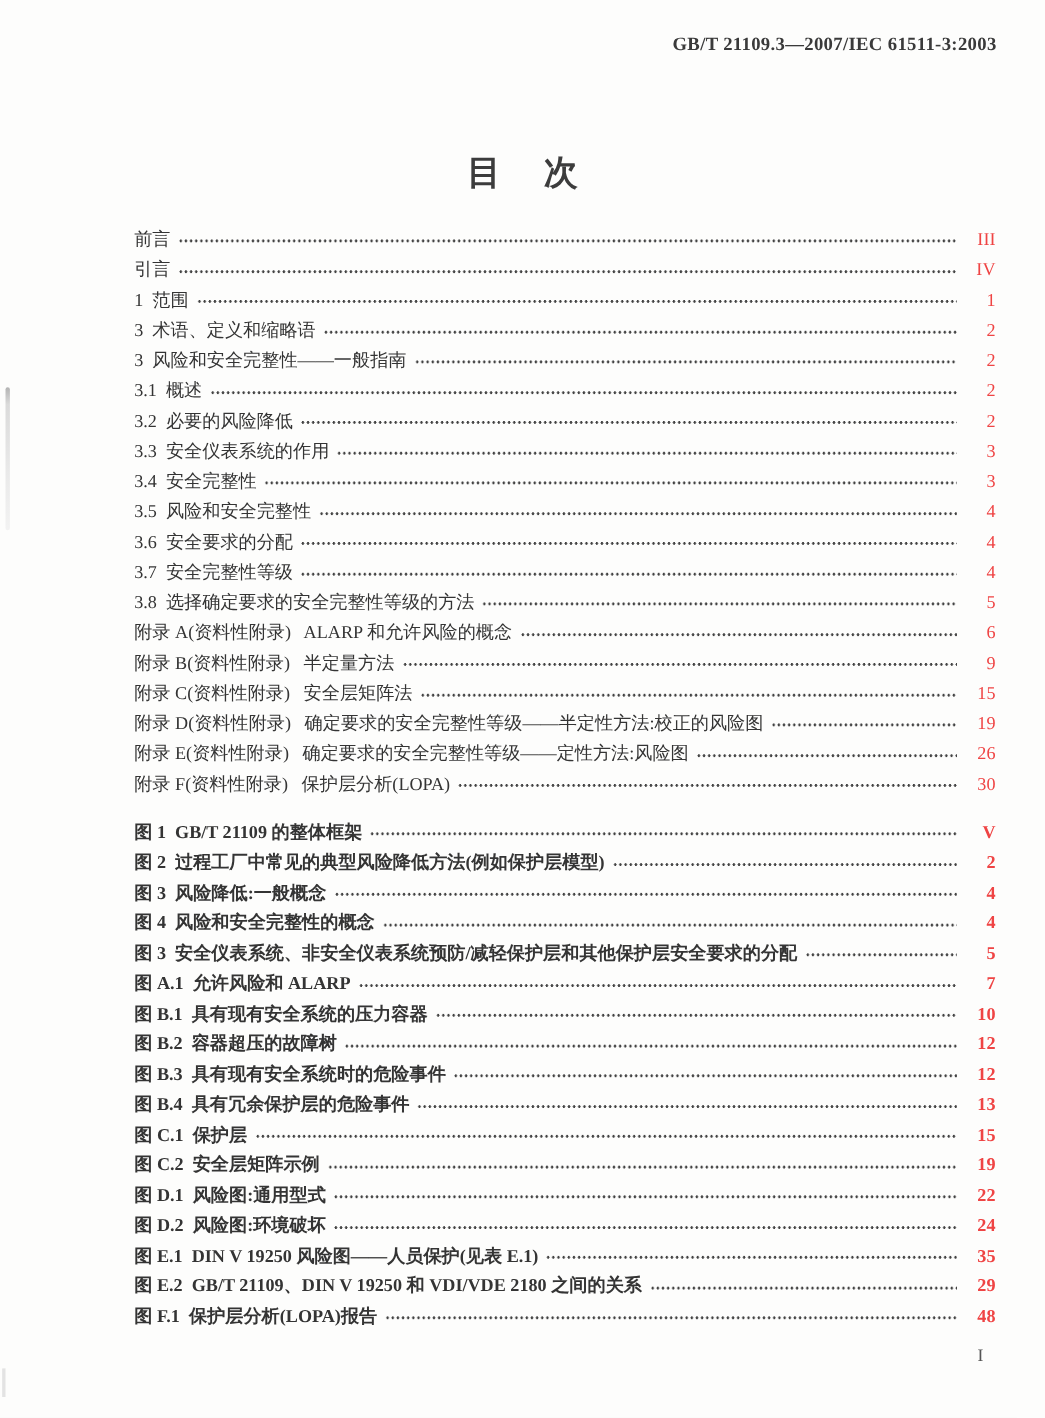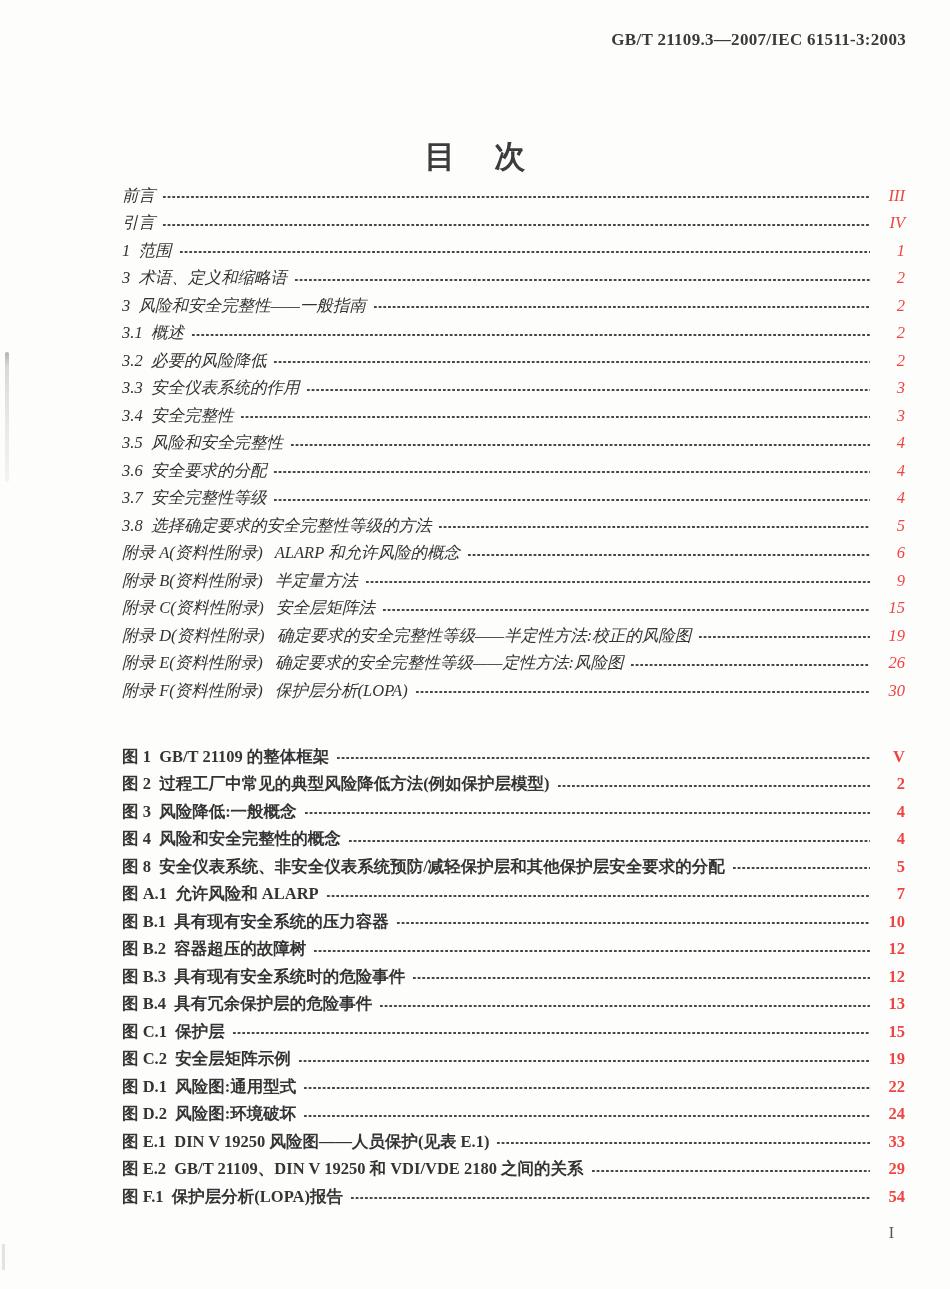--- a/index.html
+++ b/index.html
@@ -40,21 +40,21 @@
     display: inline-block;
     letter-spacing: 1.25em;
     transform: translateX(0.62em);
     margin-top: 24px;
   }
   .toc-block {
     position: absolute;
     left: 122px;
     right: 45px;
   }
-  #toc-main { top: 182px; font-style: italic; }
+  #toc-main { top: 204px; }
   #toc-figures { top: 743px; font-weight: bold; }
   .toc-row {
     height: 27.5px;
     display: flex;
     align-items: center;
     font-size: 16.5px;
   }
   .entry-text {
     white-space: pre;
     flex: 0 0 auto;
@@ -250,21 +250,21 @@
     <span class="entry-page">4</span>
   </div>
 
   <div class="toc-row">
     <span class="entry-text">图 4  风险和安全完整性的概念</span>
     <span class="leader"></span>
     <span class="entry-page">4</span>
   </div>
 
   <div class="toc-row">
-    <span class="entry-text">图 8  安全仪表系统、非安全仪表系统预防/减轻保护层和其他保护层安全要求的分配</span>
+    <span class="entry-text">图 3  安全仪表系统、非安全仪表系统预防/减轻保护层和其他保护层安全要求的分配</span>
     <span class="leader"></span>
     <span class="entry-page">5</span>
   </div>
 
   <div class="toc-row">
     <span class="entry-text">图 A.1  允许风险和 ALARP</span>
     <span class="leader"></span>
     <span class="entry-page">7</span>
   </div>
 
@@ -313,33 +313,33 @@
 
   <div class="toc-row">
     <span class="entry-text">图 D.2  风险图:环境破坏</span>
     <span class="leader"></span>
     <span class="entry-page">24</span>
   </div>
 
   <div class="toc-row">
     <span class="entry-text">图 E.1  DIN V 19250 风险图——人员保护(见表 E.1)</span>
     <span class="leader"></span>
-    <span class="entry-page">33</span>
+    <span class="entry-page">35</span>
   </div>
 
   <div class="toc-row">
     <span class="entry-text">图 E.2  GB/T 21109、DIN V 19250 和 VDI/VDE 2180 之间的关系</span>
     <span class="leader"></span>
     <span class="entry-page">29</span>
   </div>
 
   <div class="toc-row">
     <span class="entry-text">图 F.1  保护层分析(LOPA)报告</span>
     <span class="leader"></span>
-    <span class="entry-page">54</span>
+    <span class="entry-page">48</span>
   </div>
 </div>
 
   <div class="footer-page">I</div>
 
   <div class="scan-artifact"></div>
   <div class="scan-artifact-2"></div>
 
 </div>
 

